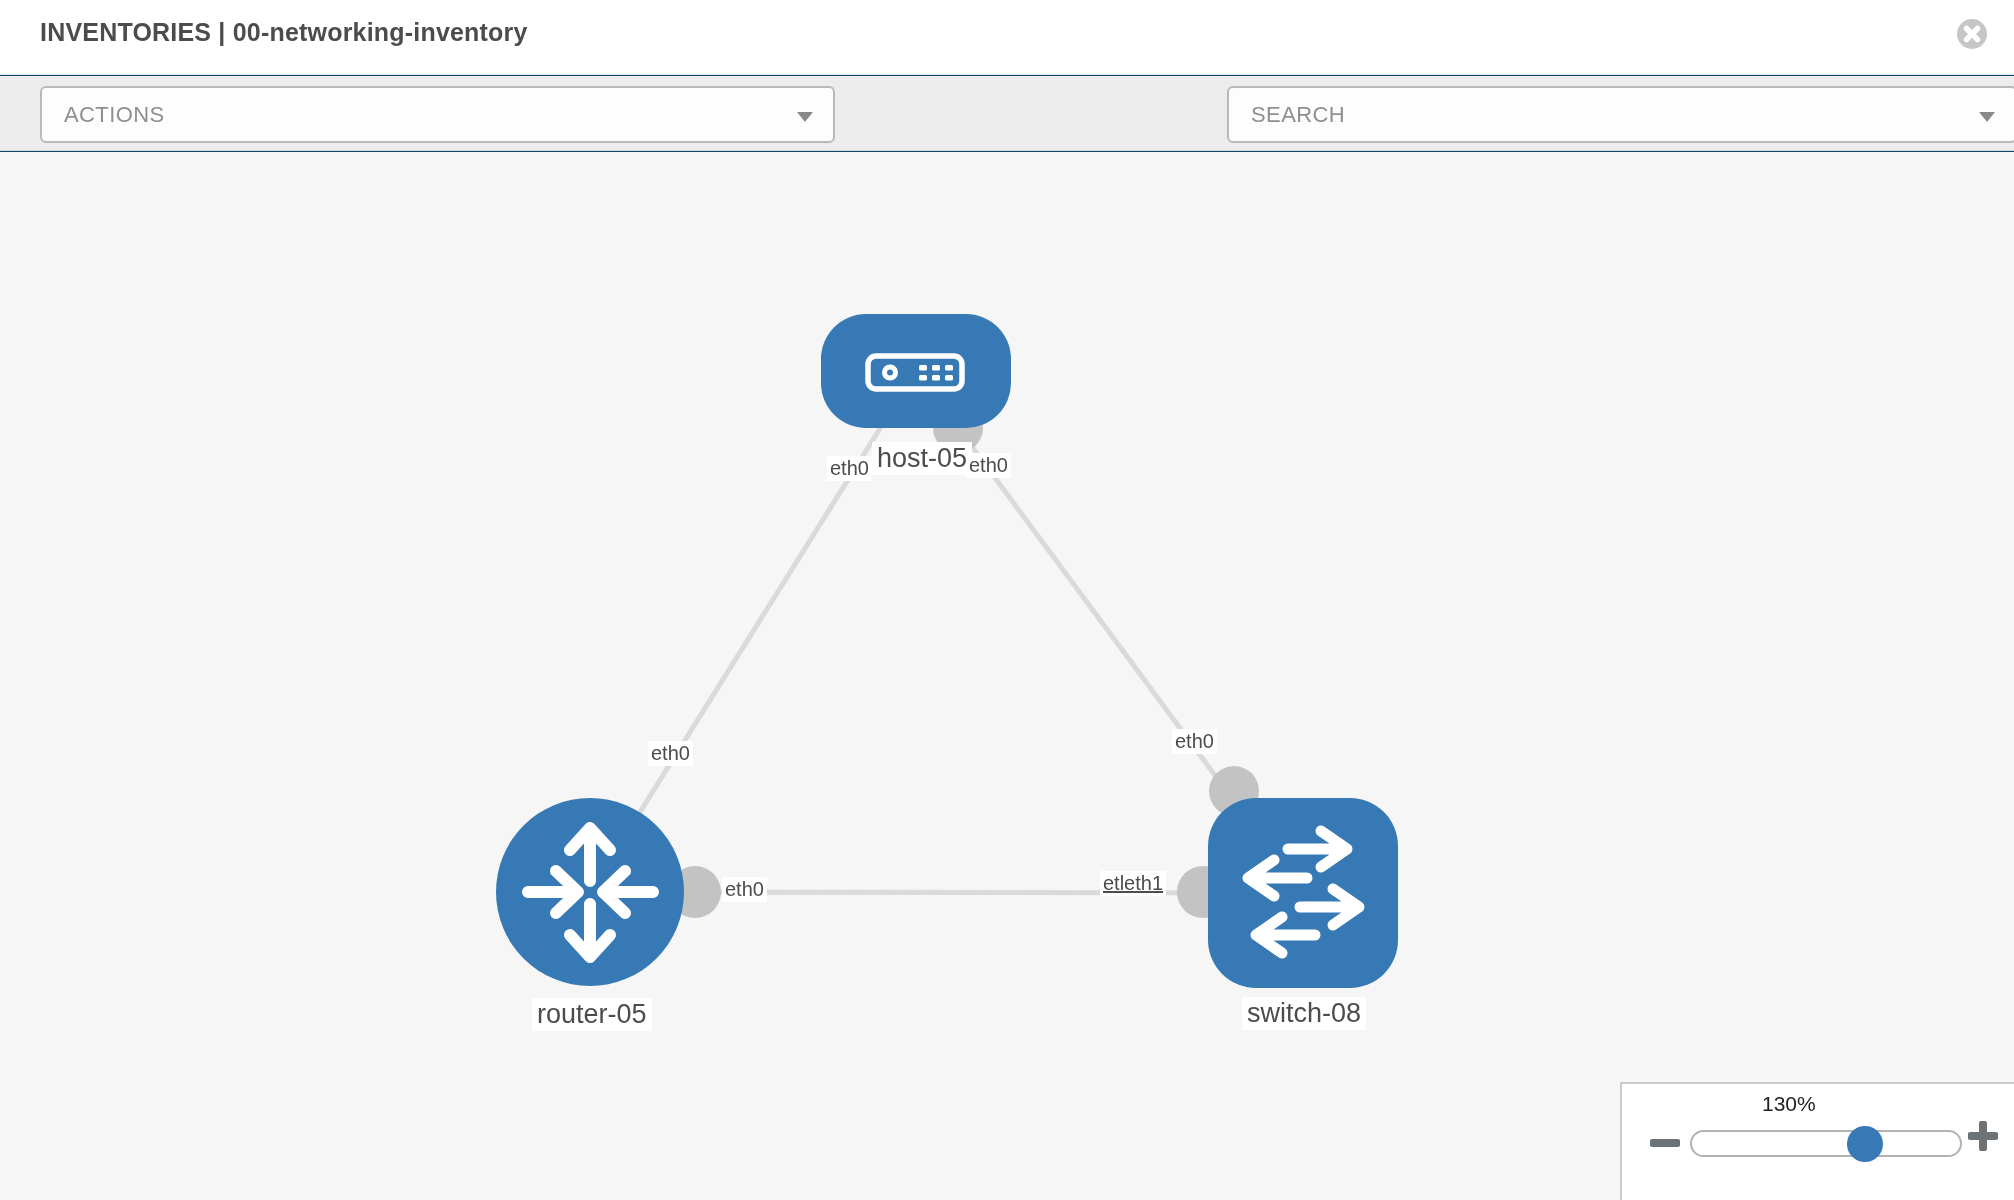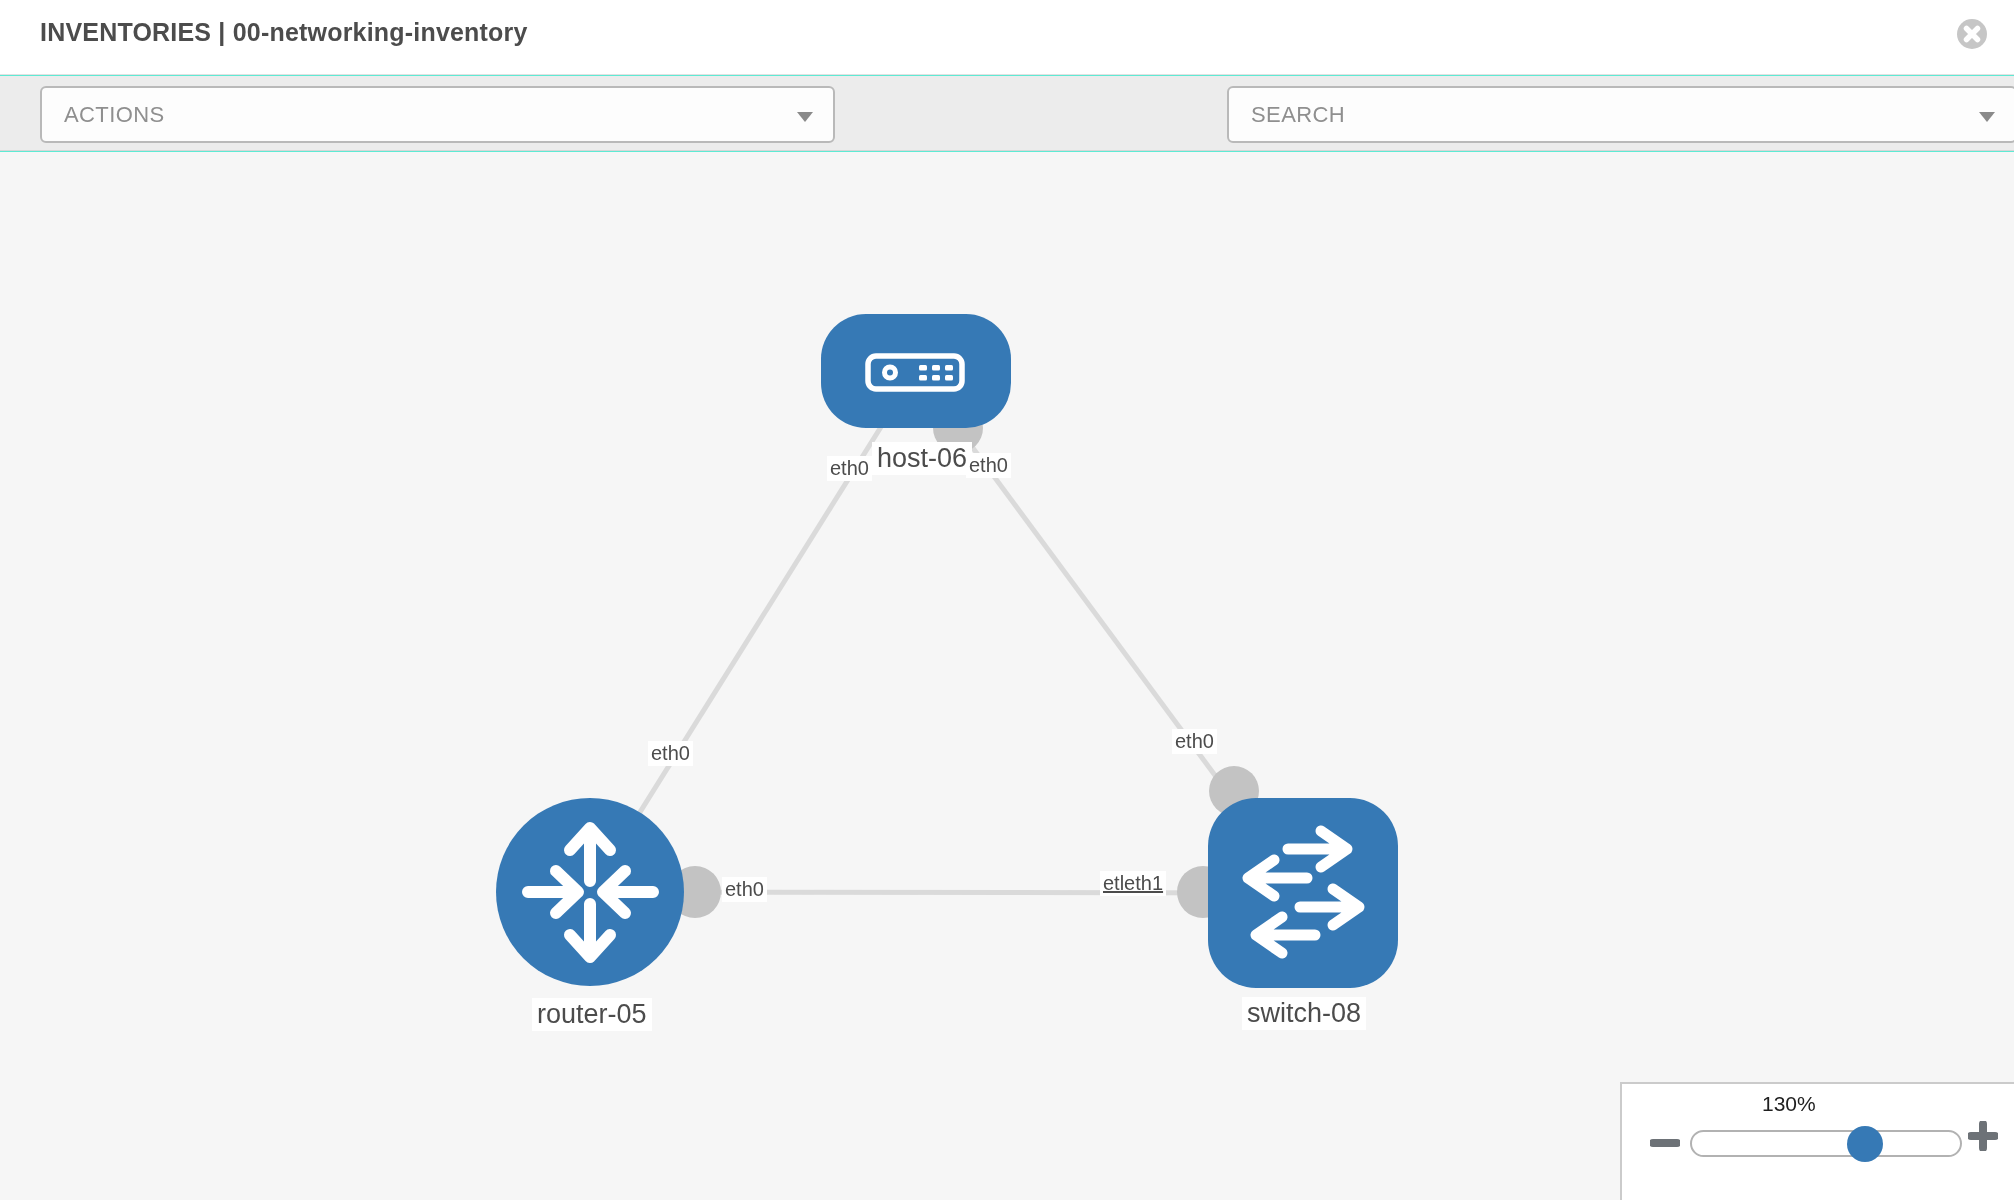--- a/index.html
+++ b/index.html
@@ -1,18 +1,18 @@
 <!DOCTYPE html>
 <html><head>
 <meta charset="utf-8">
 <style>
   * { margin:0; padding:0; box-sizing:border-box; }
   html,body { width:2014px; height:1200px; overflow:hidden; background:#fff;
               font-family:"Liberation Sans", sans-serif; }
-  .app { position:relative; width:2014px; height:1200px; background:#5eead4; }
+  .app { position:relative; width:2014px; height:1200px; background:#0c4a6e; }
 
   
   .header { position:absolute; left:0; top:0; width:2014px; height:75px;
             background:#fff; border-bottom:1px solid #e2e2e2; }
   .page-title { position:absolute; left:40px; top:18px; font-size:25px; font-weight:700;
                 color:#4c4c4c; letter-spacing:0.2px; }
   .close-btn { position:absolute; right:26px; top:18px; width:32px; height:32px; cursor:pointer; }
 
   
   .toolbar { position:absolute; left:0; top:76px; width:2014px; height:75px;
@@ -146,21 +146,21 @@
         <rect x="1208" y="646" width="190" height="190" rx="48" fill="#3679b5"></rect>
         <g fill="none" stroke="#ffffff" stroke-width="11" stroke-linecap="round" stroke-linejoin="round">
           <path d="M1288 697 L1338 697 M1321 679 L1347 697 L1321 715"></path>
           <path d="M1307 726 L1257 726 M1274 708 L1248 726 L1274 744"></path>
           <path d="M1300 755 L1350 755 M1333 737 L1359 755 L1333 773"></path>
           <path d="M1315 783 L1265 783 M1282 765 L1256 783 L1282 801"></path>
         </g>
       </g>
     </svg>
 
-    <div class="node-label" style="left:872px; top:290px;">host-06</div>
+    <div class="node-label" style="left:872px; top:290px;">host-05</div>
     <div class="node-label" style="left:532px; top:846px;">router-05</div>
     <div class="node-label" style="left:1242px; top:845px;">switch-08</div>
 
     <div class="iface-label" style="left:827px; top:304px;">eth0</div>
     <div class="iface-label" style="left:966px; top:301px;">eth0</div>
     <div class="iface-label" style="left:648px; top:589px;">eth0</div>
     <div class="iface-label" style="left:1172px; top:577px;">eth0</div>
     <div class="iface-label" style="left:722px; top:725px;">eth0</div>
     <div class="iface-label" style="left:1100px; top:719px;text-decoration:underline;">etleth1</div>
 

